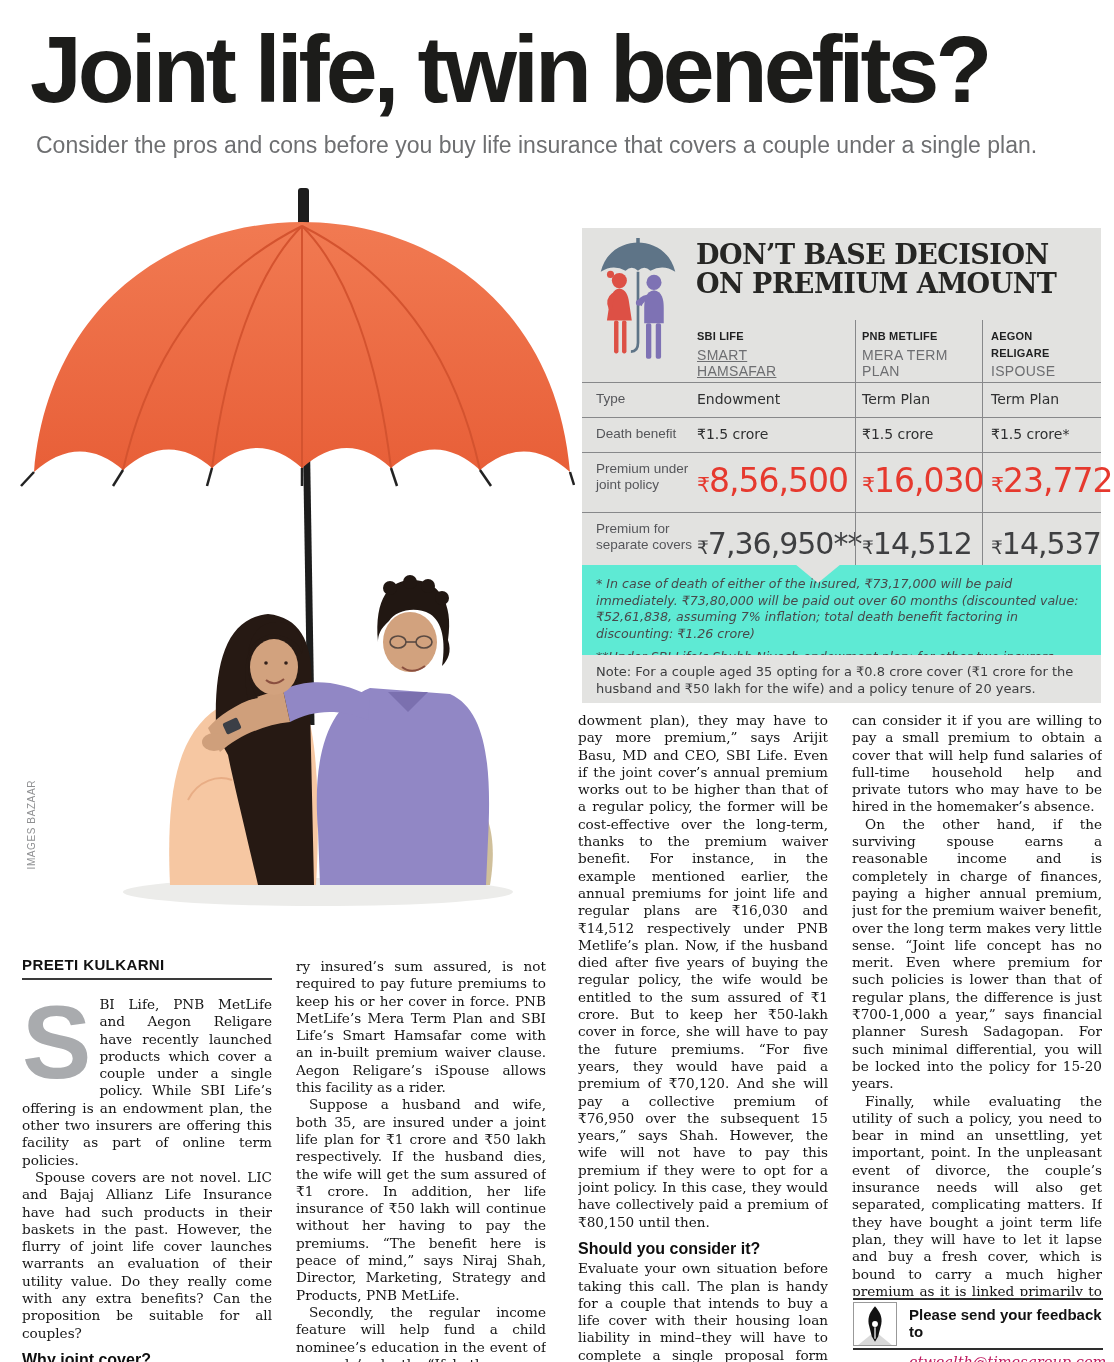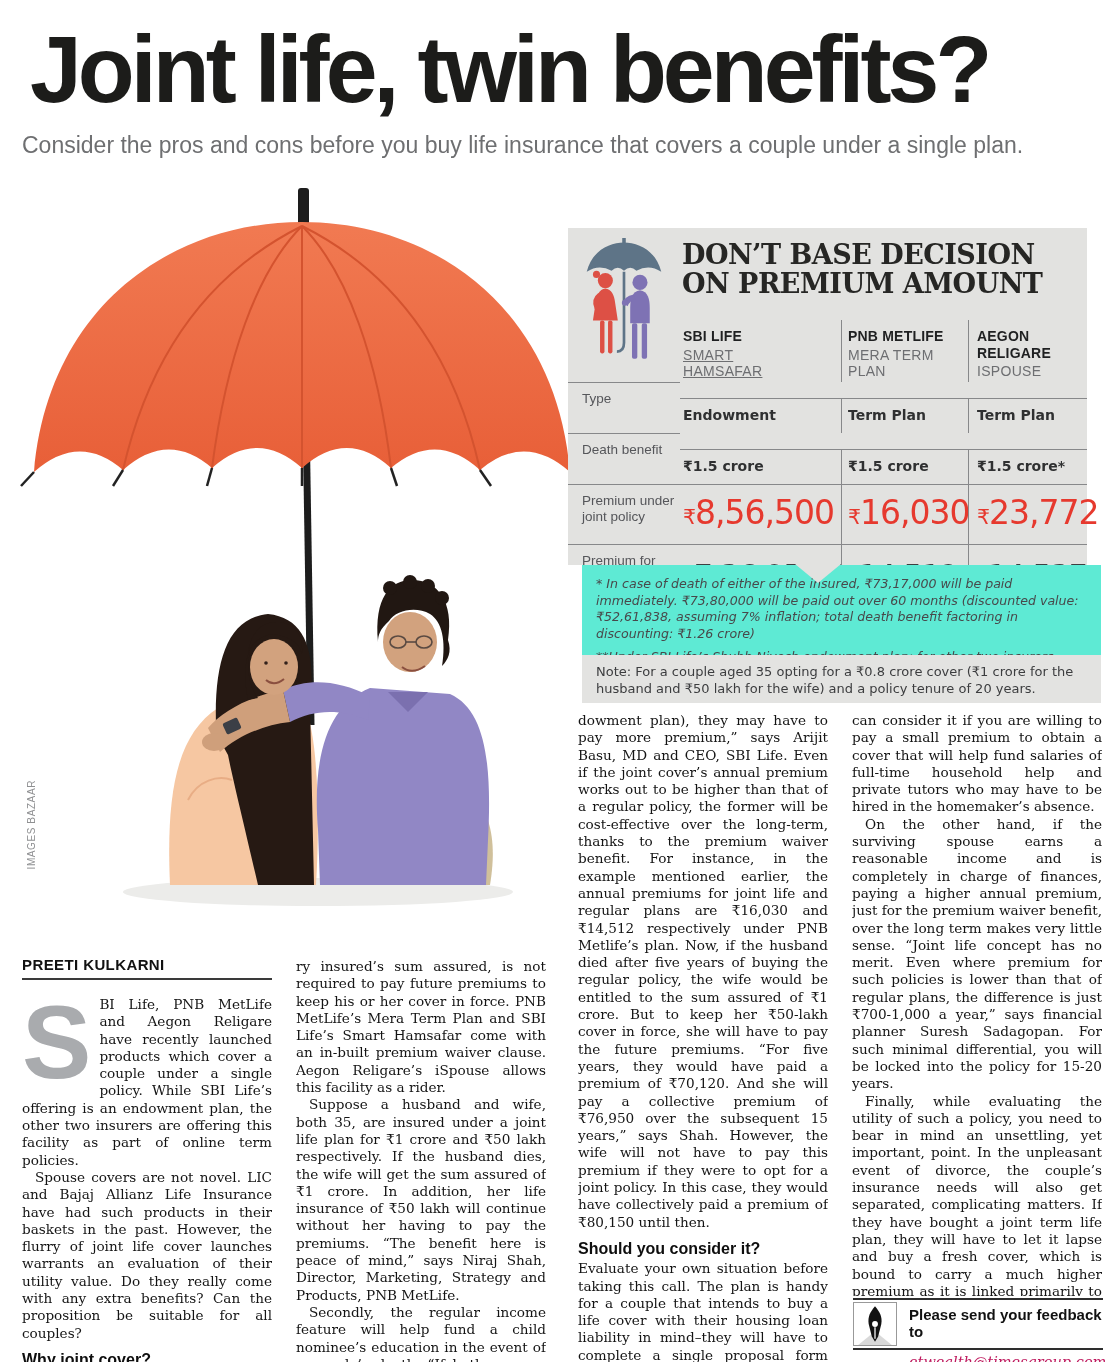--- a/index.html
+++ b/index.html
@@ -3,52 +3,52 @@
 <meta charset="utf-8">
 <style>
   html,body{margin:0;padding:0;background:#ffffff;}
   .page{position:relative;width:1114px;height:1362px;background:#fff;overflow:hidden;
         font-family:"Liberation Sans",sans-serif;}
   
   .hl{position:absolute;left:30px;top:22px;width:1070px;
       font-family:"Liberation Sans",sans-serif;font-weight:bold;font-size:95px;
       letter-spacing:-4px;color:#1c1c1a;line-height:1.0;white-space:nowrap;
       transform:scaleX(.98);transform-origin:left top;margin:0;}
-  .sub{position:absolute;left:22px;top:132px;width:1060px;margin:0;
+  .sub{position:absolute;left:36px;top:132px;width:1060px;margin:0;
        font-size:23px;color:#6e6f71;font-weight:400;}
   
   .photo{position:absolute;left:18px;top:180px;width:557px;height:750px;}
   .credit{position:absolute;left:8px;top:600px;writing-mode:vertical-rl;transform:rotate(180deg);
           font-size:10px;color:#8e8f91;letter-spacing:.6px;}
   
-  .ig{position:absolute;left:568px;top:228px;width:519px;height:337px;background:#e2e2e0;}
+  .ig{position:absolute;left:582px;top:228px;width:519px;height:337px;background:#e2e2e0;}
   .ig-icon{position:absolute;left:10px;top:10px;width:92px;height:142px;}
   .ig-title{position:absolute;left:114px;top:12px;width:370px;margin:0;
             font-family:"DejaVu Serif",serif;font-weight:bold;font-size:27px;
             line-height:1.08;letter-spacing:-.5px;color:#262624;}
   .ig-grid{position:absolute;left:0;top:92px;width:519px;display:grid;
            grid-template-columns:112px 161px 127px 119px;
            grid-auto-rows:min-content;}
   .cell{box-sizing:border-box;padding-top:8px;}
   .hd{height:62px;}
   .r1,.r2{height:35px;}
   .r3{height:60px;}
   .r4{height:67px;}
   .lbl{padding-left:14px;font-size:13.5px;line-height:15.5px;color:#55565a;}
   .c1{padding-left:3px;}
   .c2{padding-left:6px;}
   .c3{padding-left:8px;}
   .vline{border-left:1px solid #87888a;}
   .hline{border-top:1px solid #87888a;}
-  .brand{font-weight:bold;font-size:14px;line-height:16.5px;color:#1f2021;letter-spacing:.2px;}
+  .brand{font-weight:bold;font-size:11px;line-height:16.5px;color:#1f2021;letter-spacing:.2px;}
   .plan{font-size:14px;line-height:16px;color:#6d6e71;letter-spacing:.3px;margin-top:2px;}
   .c3 .brand{max-width:84px;}
   .c1 .plan{max-width:86px;text-decoration:underline;}
   .c2 .plan{max-width:96px;}
-  .valb{font-family:"DejaVu Sans",sans-serif;font-weight:bold;font-size:14px;color:#2f3031;margin-top:16px;}
+  .valb{font-family:"DejaVu Sans",sans-serif;font-weight:normal;font-size:14px;color:#2f3031;}
   .big{font-family:"DejaVu Sans",sans-serif;font-weight:400;letter-spacing:-1px;}
   .big.red{font-size:33px;color:#e6392e;}
   .big.dark{font-size:30px;color:#3e3f41;padding-top:13px;}
   .big::first-letter{font-size:.62em;}
   .ig-arrow{position:absolute;left:795px;top:564px;width:0;height:0;
             border-left:23px solid transparent;border-right:23px solid transparent;
             border-top:19px solid #e2e2e0;z-index:3;}
   .ig-foot{position:absolute;left:582px;top:565px;width:519px;height:90px;background:#5eead4;
            box-sizing:border-box;padding:11px 14px 0 14px;}
   .ig-foot p{margin:0 0 7px 0;font-family:"DejaVu Sans",sans-serif;font-style:italic;

